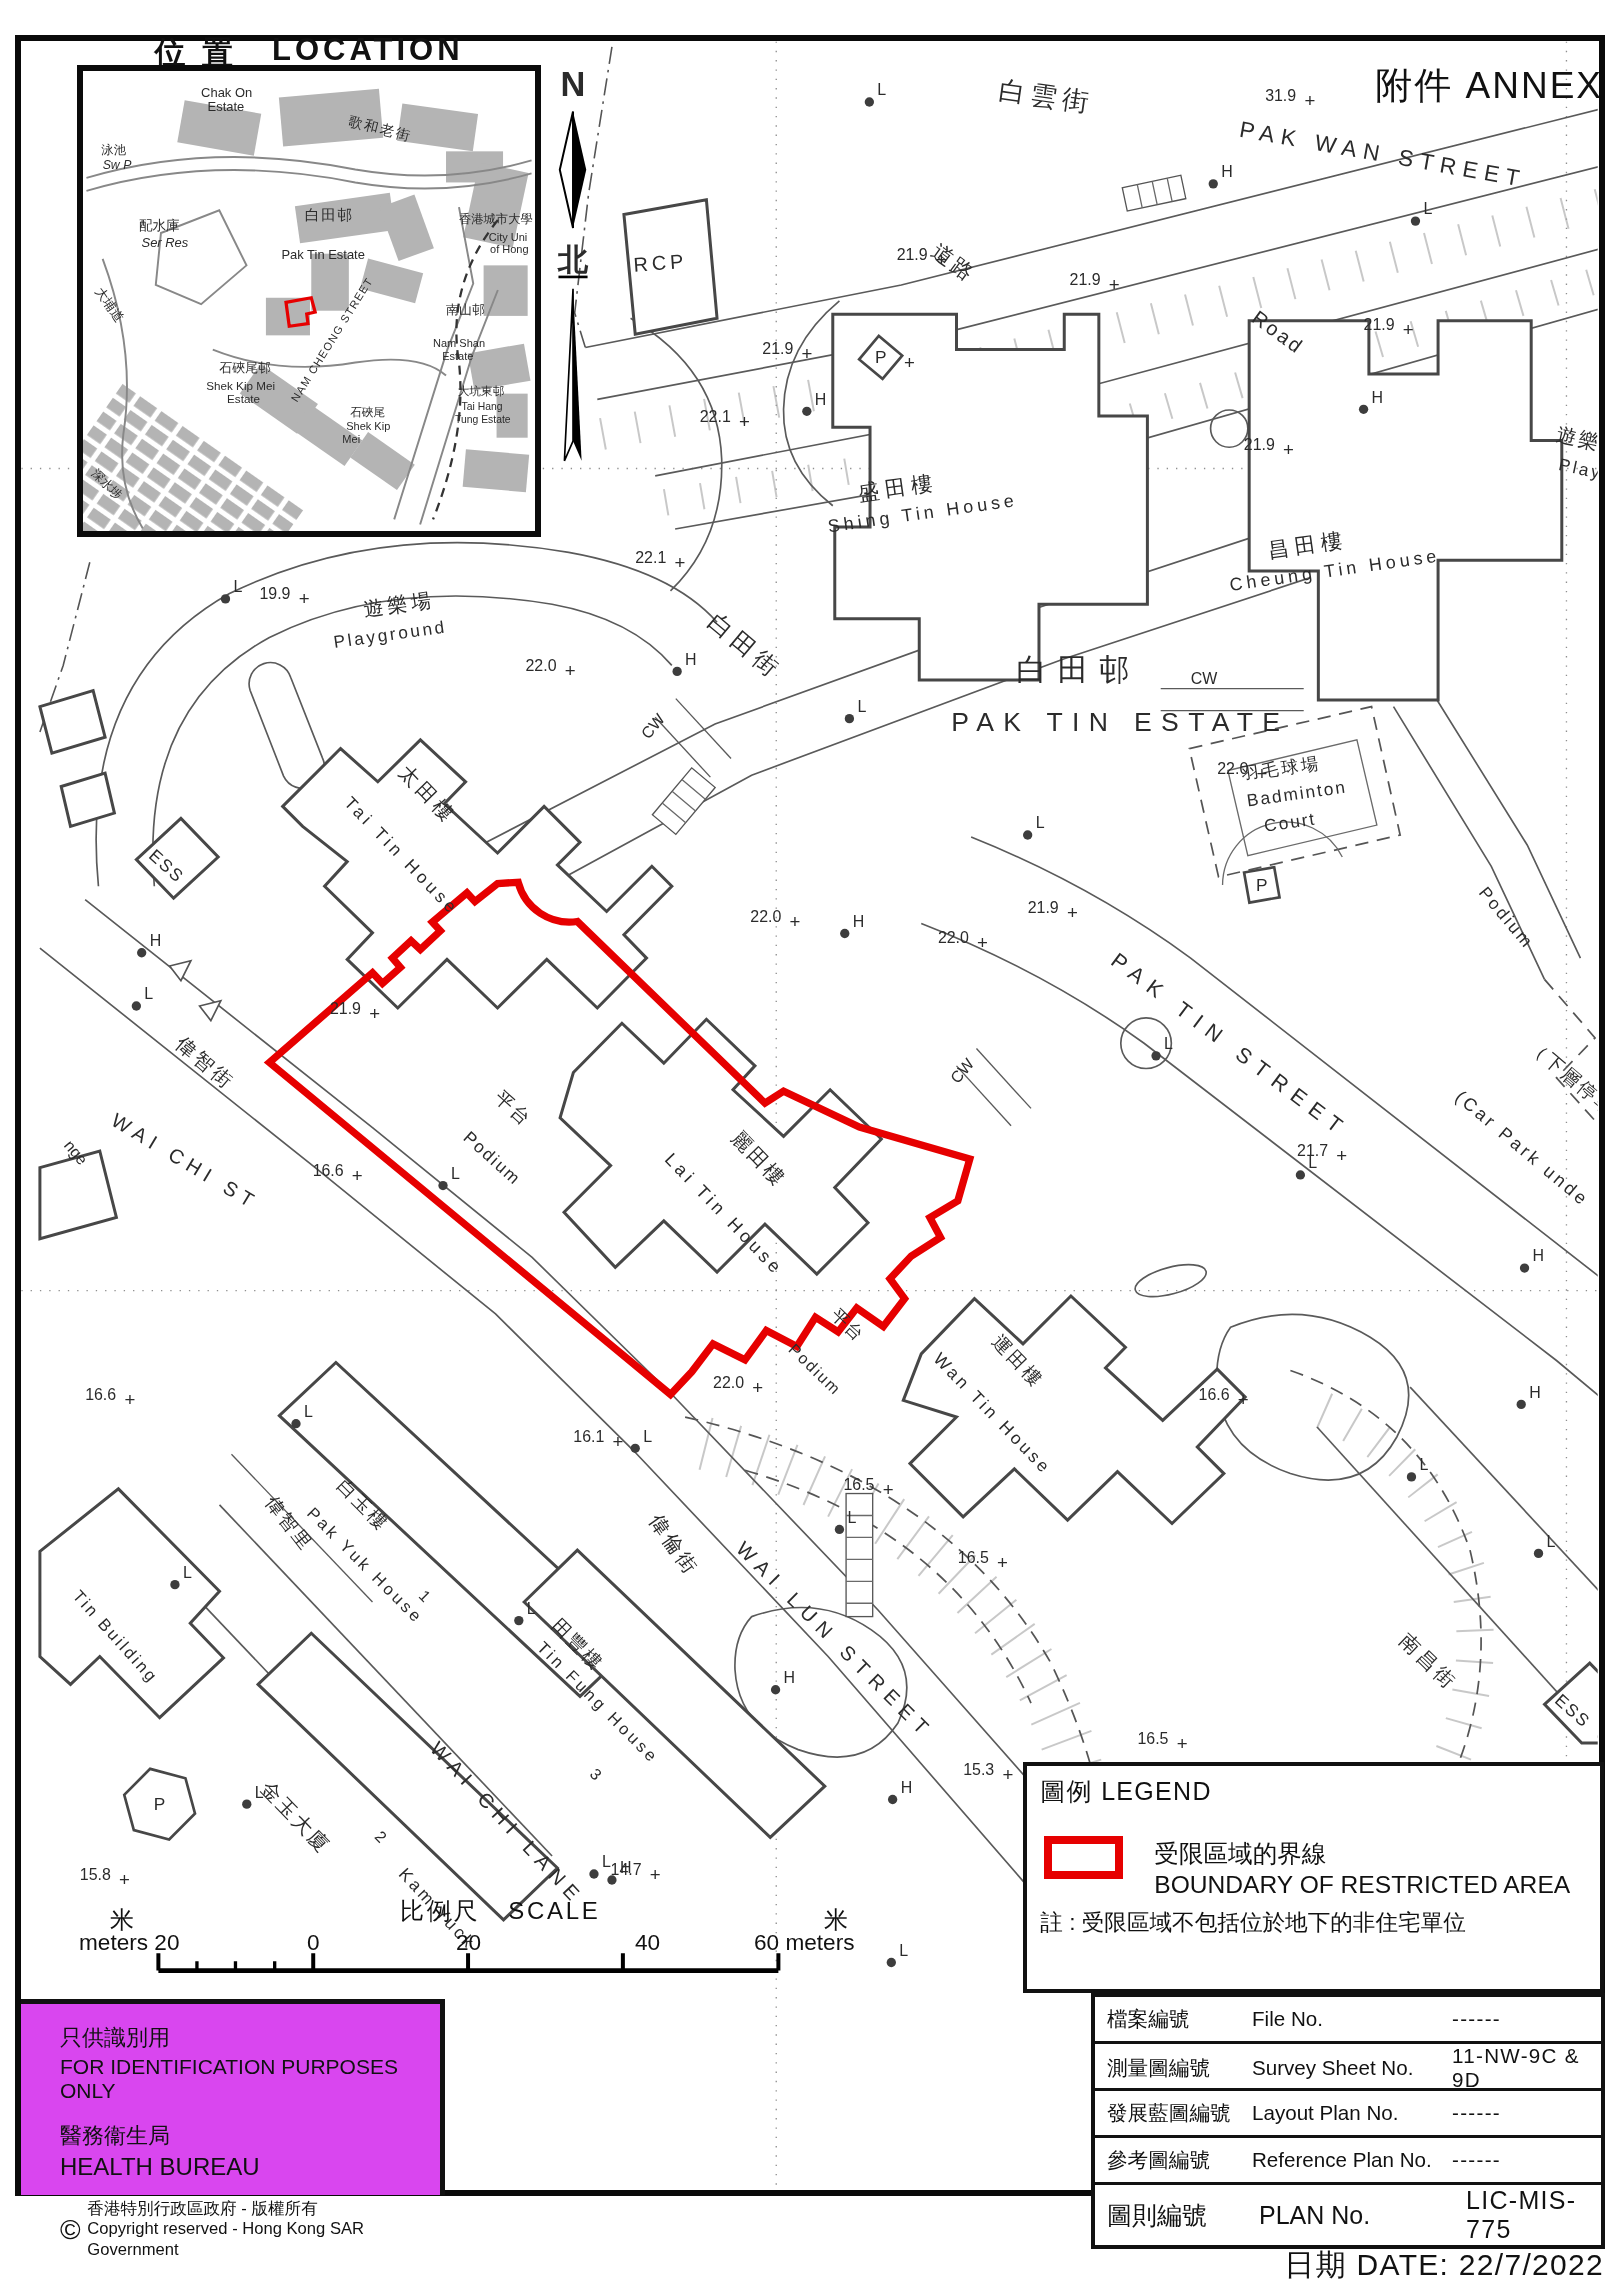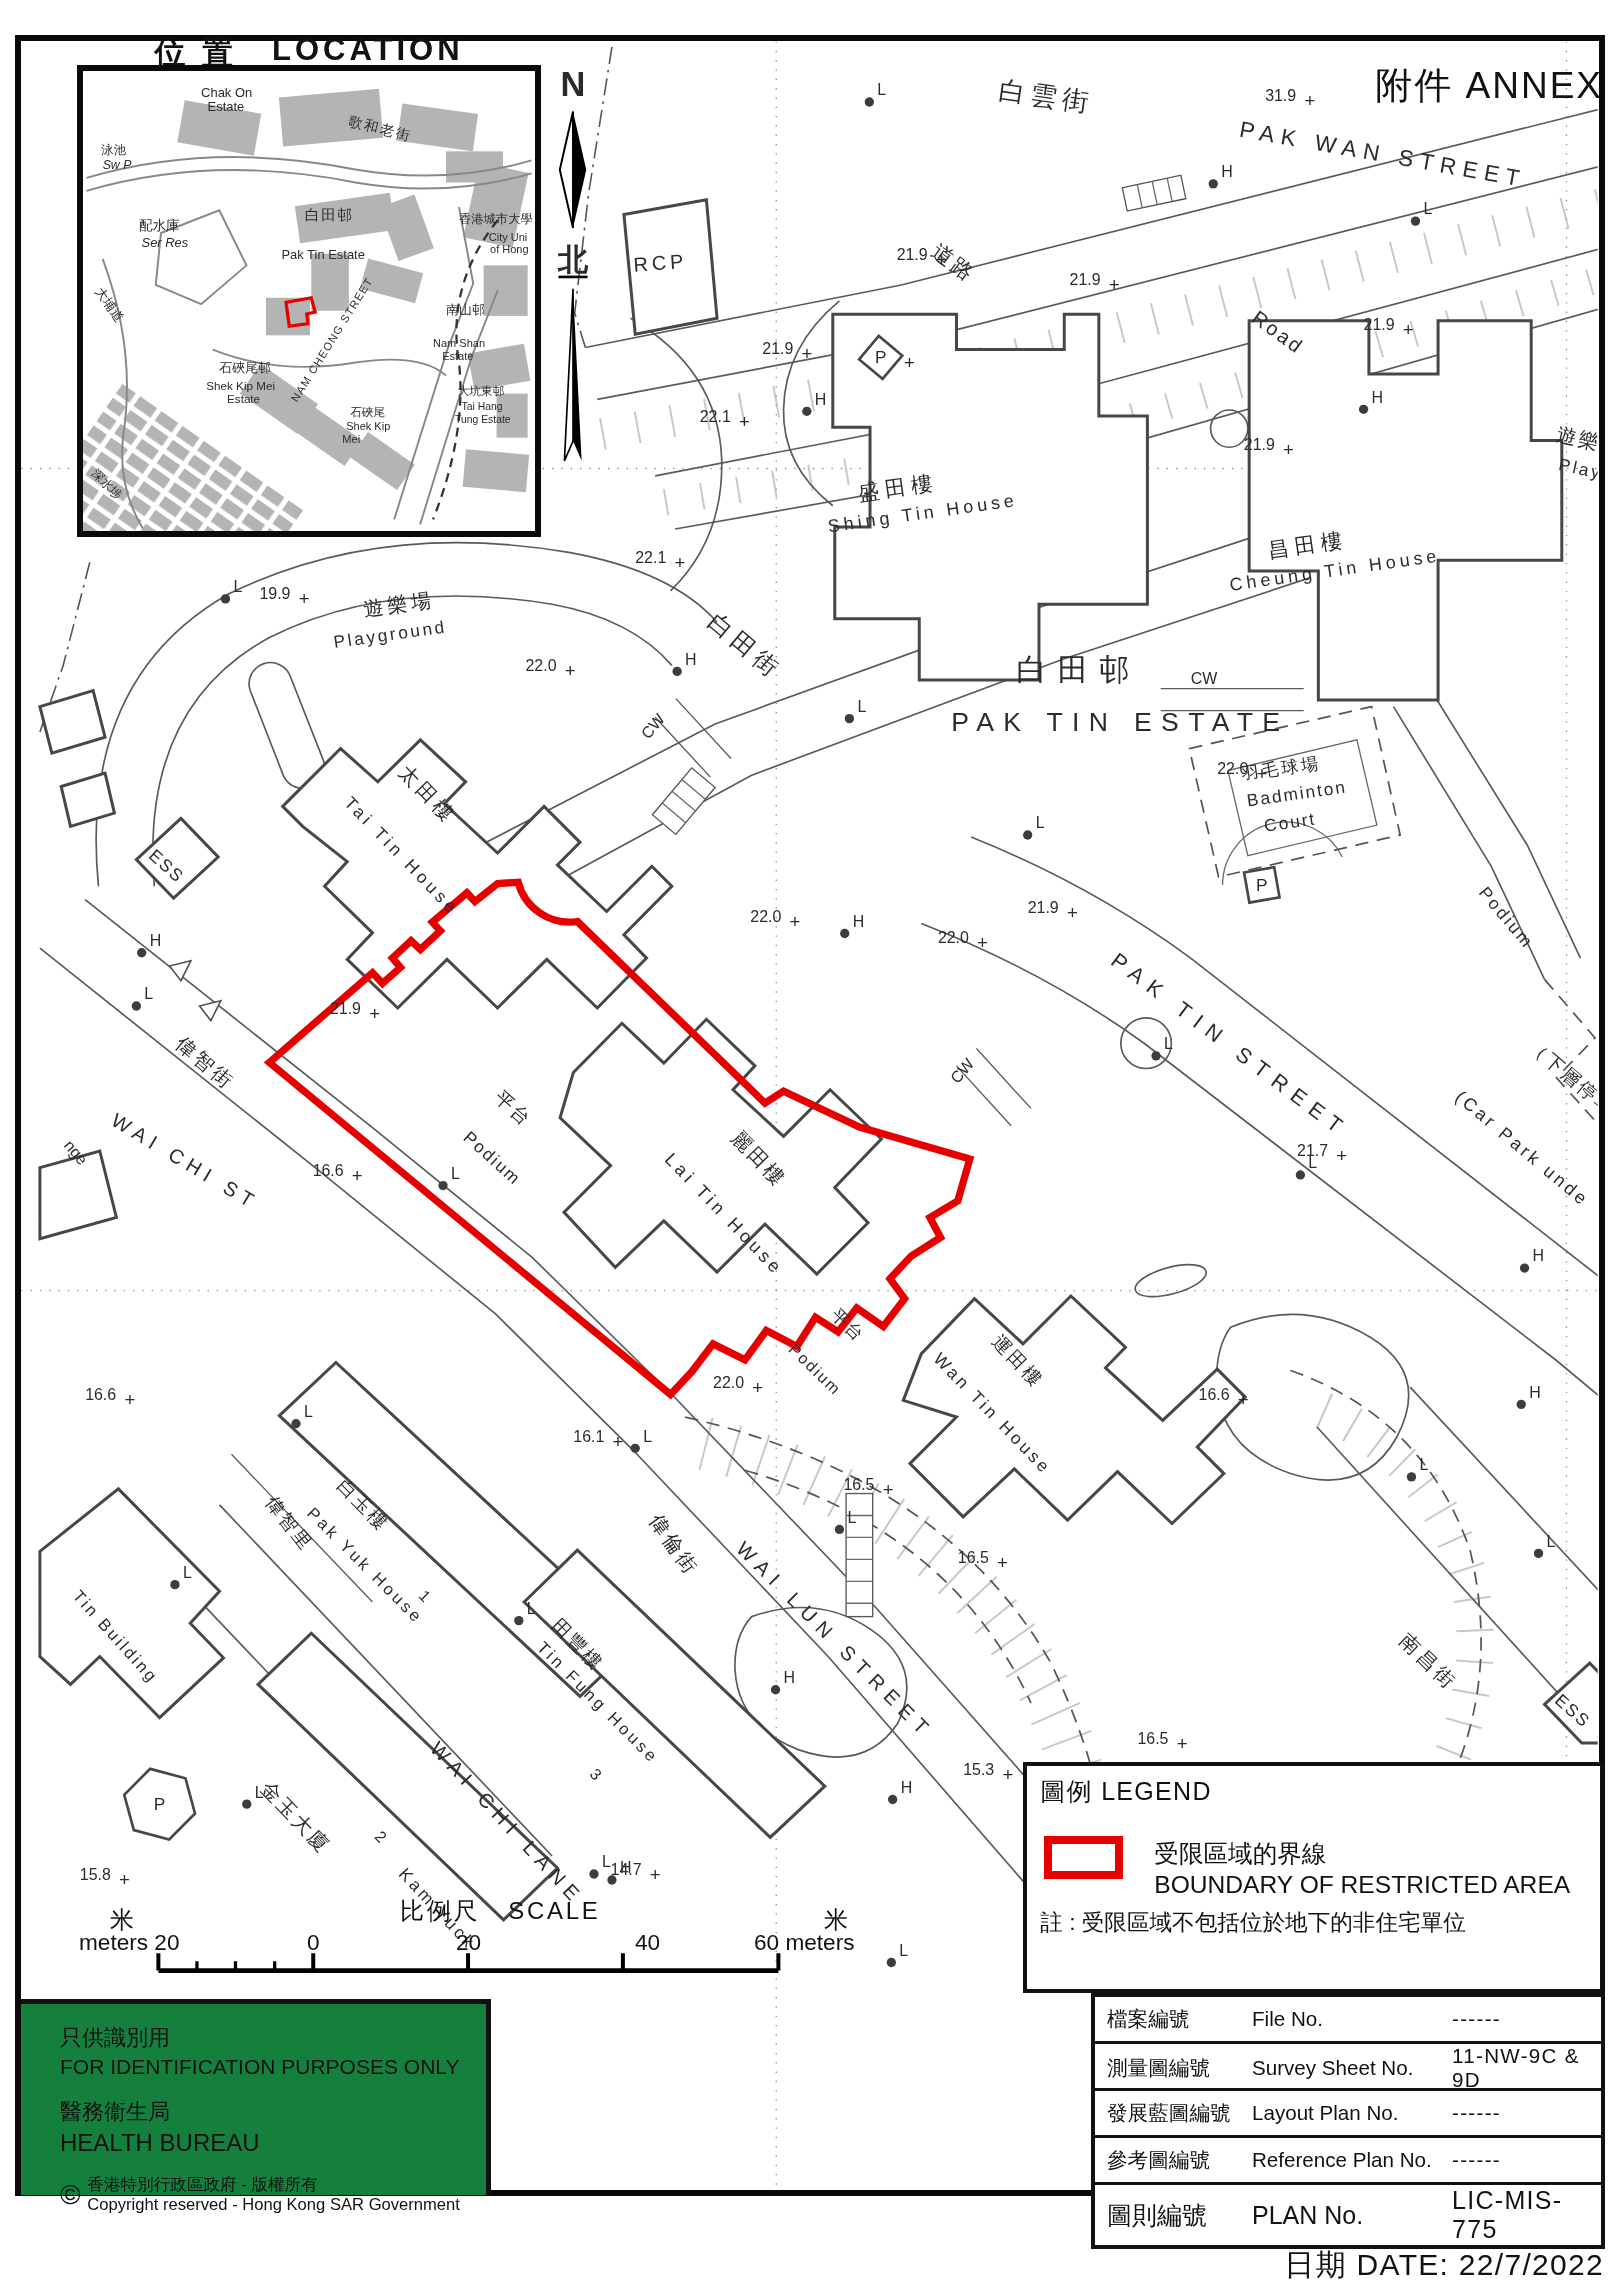--- a/index.html
+++ b/index.html
@@ -34,23 +34,23 @@
   .legend-swatch{width:79px;height:43px;border:8.6px solid #e60000;margin-left:4px;flex:0 0 auto;}
   .legend-texts{margin-left:31px;margin-top:22px;}
   .legend-zh{font-size:24.6px;}
   .legend-en{font-size:24.6px;margin-top:1.3px;}
   .legend-note-zh{font-size:22.6px;margin-top:8px;}
   .legend-note-en{font-size:22px;margin-top:5.3px;line-height:1.32;}
   .itable{position:absolute;left:1091px;top:1993px;width:514px;background:#fff;
           border:4px solid #111;z-index:4;}
   .irow{display:grid;grid-template-columns:145px 200px 1fr;align-items:center;
         height:47px;border-bottom:3.3px solid #111;padding:0 12px;font-size:20.6px;}
-  .irow:last-child{height:60px;border-bottom:none;font-size:25px;}
+  .irow:last-child{height:60px;border-bottom:none;font-size:25px;gap:7px;}
   .irow .val{letter-spacing:1.3px;}
-  .blk-left{position:absolute;left:21px;top:1999px;width:470px;height:196px;background:#15803d;
+  .blk-left{position:absolute;left:21px;top:1999px;width:424px;height:196px;background:#d946ef;
             border-top:5.3px solid #111;border-right:5.3px solid #111;z-index:4;padding:18.6px 0 0 39px;}
   .blk-left .zh{font-size:22px;}
   .blk-left .en{font-size:21px;margin-top:2.7px;}
   .blk-left .gap{height:17.3px;}
   .copy{display:flex;align-items:center;margin-top:17.3px;}
   .copy .sym{font-size:28px;margin-right:6.7px;}
   .copy .lines{font-size:16.6px;line-height:1.25;}
   .blk-center{position:absolute;left:490px;top:1999px;width:601px;height:196px;background:#fff;
               border-top:5.3px solid #111;z-index:4;text-align:center;padding-top:10.6px;}
   .blk-center .zh{font-size:27px;}

